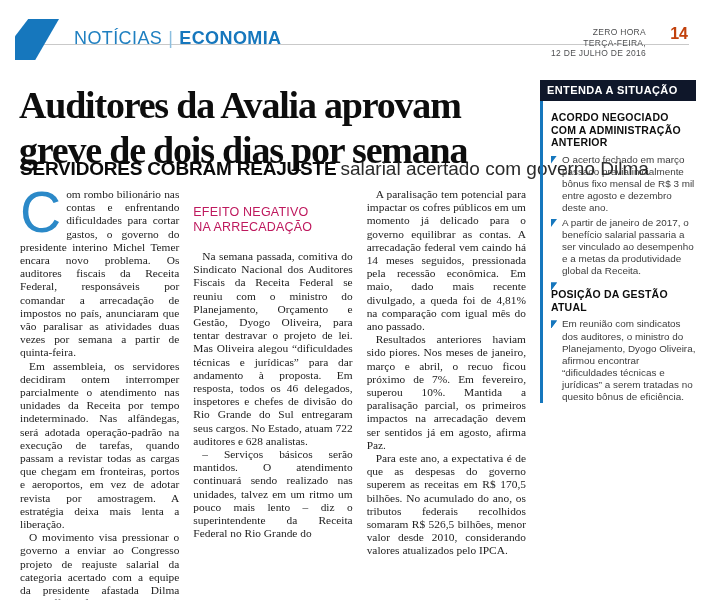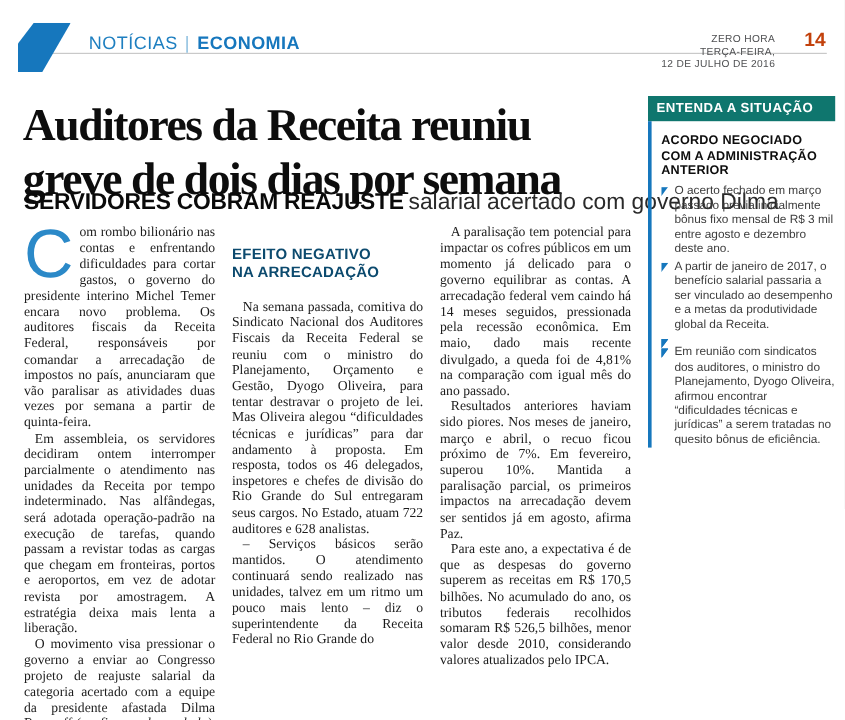--- a/index.html
+++ b/index.html
@@ -2,47 +2,47 @@
 <html lang="pt-BR"><head>
 <meta charset="utf-8">
 <style>
   html,body{margin:0;padding:0;background:#e9e9e9;}
   #page{position:relative;width:704px;height:600px;background:#ffffff;overflow:hidden;
         font-family:"Liberation Sans",sans-serif;}
   
   .toprule{position:absolute;top:44px;left:15px;right:15px;border-top:1px solid #c9c9c9;}
   .logo{position:absolute;left:15px;top:19px;width:44px;height:41px;background:#1677bd;
         clip-path:polygon(30% 0,100% 0,46% 100%,0 100%,0 42%);}
-  .section-title{position:absolute;left:74px;top:28px;font-size:15px;color:#1e7fc0;
+  .section-title{position:absolute;left:74px;top:28px;font-size:18px;color:#1e7fc0;
         letter-spacing:.4px;white-space:nowrap;}
   .section-title .sep{color:#8bbedf;font-weight:300;margin:0 6px;}
   .section-title .bold{font-weight:700;color:#1677bd;}
   .meta{position:absolute;right:58px;top:27px;text-align:right;font-size:8.5px;line-height:10.5px;
         color:#4f5052;letter-spacing:.3px;font-weight:400;}
   .pagenum{position:absolute;right:16px;top:25px;font-size:16px;font-weight:700;color:#c2410c;}
   
   .headline{position:absolute;left:19px;top:58px;font-family:"Liberation Serif",serif;
         font-weight:700;font-size:38px;line-height:45px;color:#0d0d0d;letter-spacing:-1.2px;}
   .headline span{display:block;}
   .kicker{position:absolute;left:20px;top:158px;font-size:19px;color:#2a2a2a;white-space:nowrap;}
   .kicker b{font-weight:700;color:#0a0a0a;letter-spacing:-.2px;margin-right:4px;}
   
   .article{position:absolute;left:20px;top:188px;width:506px;display:flex;gap:14px;}
   .col{flex:1;min-width:0;}
   .col p{margin:0;font-family:"Liberation Serif",serif;font-size:11.4px;line-height:13.2px;
         color:#1b1b1b;text-align:justify;}
   .col p.ind{text-indent:9px;}
   .dropcap{float:left;font-family:"Liberation Sans",sans-serif;font-weight:400;
         font-size:57px;line-height:46px;color:#2b89c8;margin:1px 5px 0 0;}
-  .subhead{margin:17px 0 15px 0;font-family:"Liberation Sans",sans-serif;font-weight:700;
-        font-size:12.5px;line-height:15px;color:#0c4a6e;letter-spacing:.2px;}
+  .subhead{margin:17px 0 15px 0;font-family:"Liberation Sans",sans-serif;font-weight:400;
+        font-size:12.5px;line-height:15px;color:#be185d;letter-spacing:.2px;}
   .subhead span{display:block;}
   
   .sidebar{position:absolute;left:540px;top:80px;width:156px;}
-  .sidebar-title{background:#0f766e;color:#ffffff;font-weight:700;font-size:11px;line-height:11px;
+  .sidebar-title{background:#0f172a;color:#ffffff;font-weight:700;font-size:11px;line-height:11px;
         padding:5px 7px 5px 7px;letter-spacing:.4px;}
   .sidebar-body{border-left:3px solid #1677bd;padding:10px 0 0 8px;}
   .sb-section{margin-bottom:11px;}
   .sb-heading{font-weight:700;font-size:10.5px;line-height:12.5px;color:#0d0d0d;
         letter-spacing:.2px;margin:0 0 5px 0;}
   .sb-item{position:relative;padding-left:11px;margin-bottom:3px;font-size:9.9px;
         line-height:12.1px;color:#3c3c3c;}
   .flag{position:absolute;left:0;top:2px;width:6px;height:8px;background:#1677bd;
         clip-path:polygon(0 0,100% 0,0 100%);}
 </style>
@@ -57,21 +57,21 @@
     <span>NOTÍCIAS</span><span class="sep">|</span><span class="bold">ECONOMIA</span>
   </div>
   <div class="meta">
     <div>ZERO HORA</div>
     <div>TERÇA-FEIRA,</div>
     <div>12 DE JULHO DE 2016</div>
   </div>
   <div class="pagenum">14</div>
 
   <h1 class="headline">
-    <span>Auditores da Receita reuniu</span>
+    <span>Auditores da Avalia aprovam</span>
     <span>greve de dois dias por semana</span>
   </h1>
   <div class="kicker">
     <b>SERVIDORES COBRAM REAJUSTE</b><span>salarial acertado com governo Dilma</span>
   </div>
 
   <div class="article">
 
     <div class="col">
       <p><span class="dropcap">C</span><span>om rombo bilionário nas contas e enfrentando dificuldades para cortar gastos, o governo do presidente interino Michel Temer encara novo problema. Os auditores fiscais da Receita Federal, responsáveis por comandar a arrecadação de impostos no país, anunciaram que vão paralisar as atividades duas vezes por semana a partir de quinta-feira.</span></p>
@@ -102,20 +102,21 @@
 
       <div class="sb-section">
         <h4 class="sb-heading">ACORDO NEGOCIADO COM A ADMINISTRAÇÃO ANTERIOR</h4>
         <div class="sb-item"><span class="flag"></span><span>O acerto fechado em março passado previa inicialmente bônus fixo mensal de R$ 3 mil entre agosto e dezembro deste ano.</span></div>
         <div class="sb-item"><span class="flag"></span><span>A partir de janeiro de 2017, o benefício salarial passaria a ser vinculado ao desempenho e a metas da produtividade global da Receita.</span></div>
         <div class="sb-item"><span class="flag"></span></div>
         <div class="sb-item"><span class="flag"></span></div>
       </div>
 
       <div class="sb-section">
+        <h4 class="sb-heading">POSIÇÃO DA GESTÃO ATUAL</h4>
         <div class="sb-item"><span class="flag"></span></div>
         <div class="sb-item"><span class="flag"></span><span>Em reunião com sindicatos dos auditores, o ministro do Planejamento, Dyogo Oliveira, afirmou encontrar “dificuldades técnicas e jurídicas” a serem tratadas no quesito bônus de eficiência.</span></div>
       </div>
 
     </div>
   </aside>
 
 </div>
 
 </body></html>

